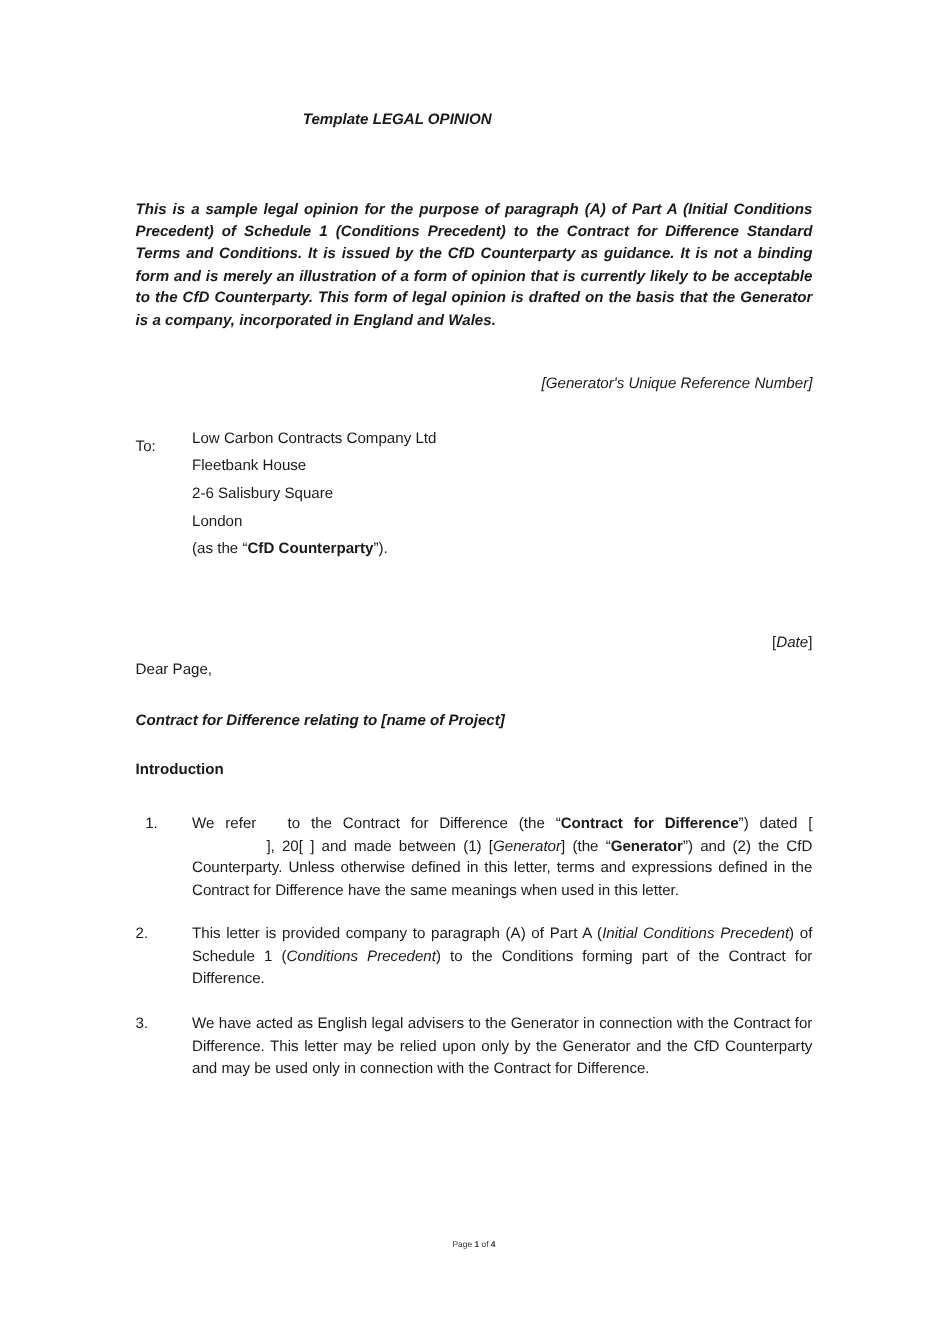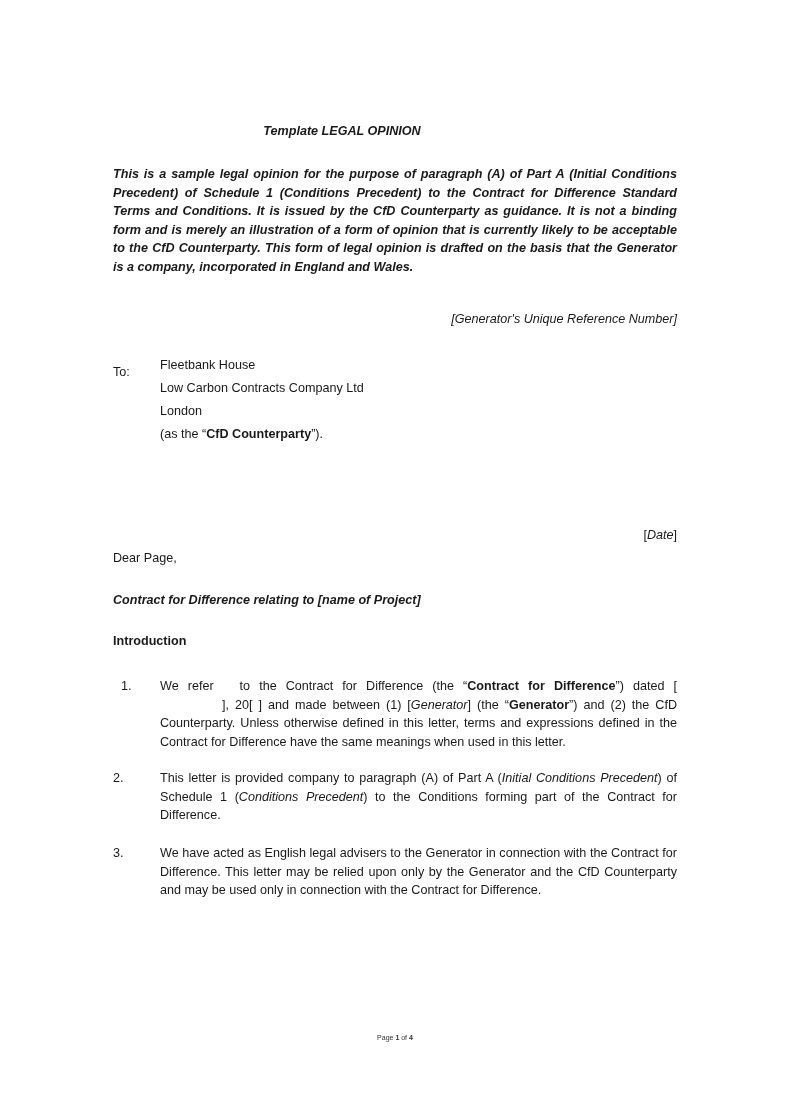--- a/index.html
+++ b/index.html
@@ -1,18 +1,18 @@
 <!DOCTYPE html>
 <html><head>
 <meta charset="utf-8">
 <style>
   html, body { margin: 0; padding: 0; background: #ffffff; }
   body { width: 790px; height: 1117px; position: relative; font-family: "Liberation Sans", sans-serif; color: #1a1a1a; font-size: 12.6px; }
   .abs { position: absolute; }
-  .title { left: 15px; width: 654px; top: 92px; text-align: center; font-weight: bold; font-style: italic; font-size: 12.6px; margin-top: 32px; }
+  .title { left: 4px; width: 654px; top: 92px; text-align: center; font-weight: bold; font-style: italic; font-size: 12.6px; }
   .intro { left: 113px; width: 564px; top: 165px; font-weight: bold; font-style: italic; line-height: 18.6px; text-align: justify; text-align-last: left; }
   .ref { right: 113px; top: 312px; font-style: italic; }
   .to-label { left: 113px; top: 340px; margin-top: 25px; }
   .addr { left: 160px; top: 354px; line-height: 23px; }
   .date { right: 113px; top: 528px; }
   .dear { left: 113px; top: 551px; }
   .subject { left: 113px; top: 593px; font-weight: bold; font-style: italic; }
   .heading { left: 113px; top: 634px; font-weight: bold; }
   .num { left: 113px; }
   .item { left: 160px; width: 517px; line-height: 18.6px; text-align: justify; text-align-last: left; }
@@ -23,22 +23,23 @@
 <body>
 
 <div class="abs title">Template LEGAL OPINION</div>
 
 <div class="abs intro">This is a sample legal opinion for the purpose of paragraph (A) of Part A (Initial Conditions Precedent) of Schedule 1 (Conditions Precedent) to the Contract for Difference Standard Terms and Conditions. It is issued by the CfD Counterparty as guidance. It is not a binding form and is merely an illustration of a form of opinion that is currently likely to be acceptable to the CfD Counterparty. This form of legal opinion is drafted on the basis that the Generator is a company, incorporated in England and Wales.</div>
 
 <div class="abs ref"><span>[</span><i>Generator's Unique Reference Number</i><span>]</span></div>
 
 <div class="abs to-label">To:</div>
 <div class="abs addr">
+  <div>Low Carbon Contracts Company Ltd</div>
   <div>Fleetbank House</div>
-  <div>Low Carbon Contracts Company Ltd</div>
+  <div>2-6 Salisbury Square</div>
   <div>London</div>
   <div><span>(as the “</span><b>CfD Counterparty</b><span>”).</span></div>
 </div>
 
 <div class="abs date"><span>[</span><i>Date</i><span>]</span></div>
 
 <div class="abs dear">Dear Page,</div>
 
 <div class="abs subject">Contract for Difference relating to [name of Project]</div>
 

